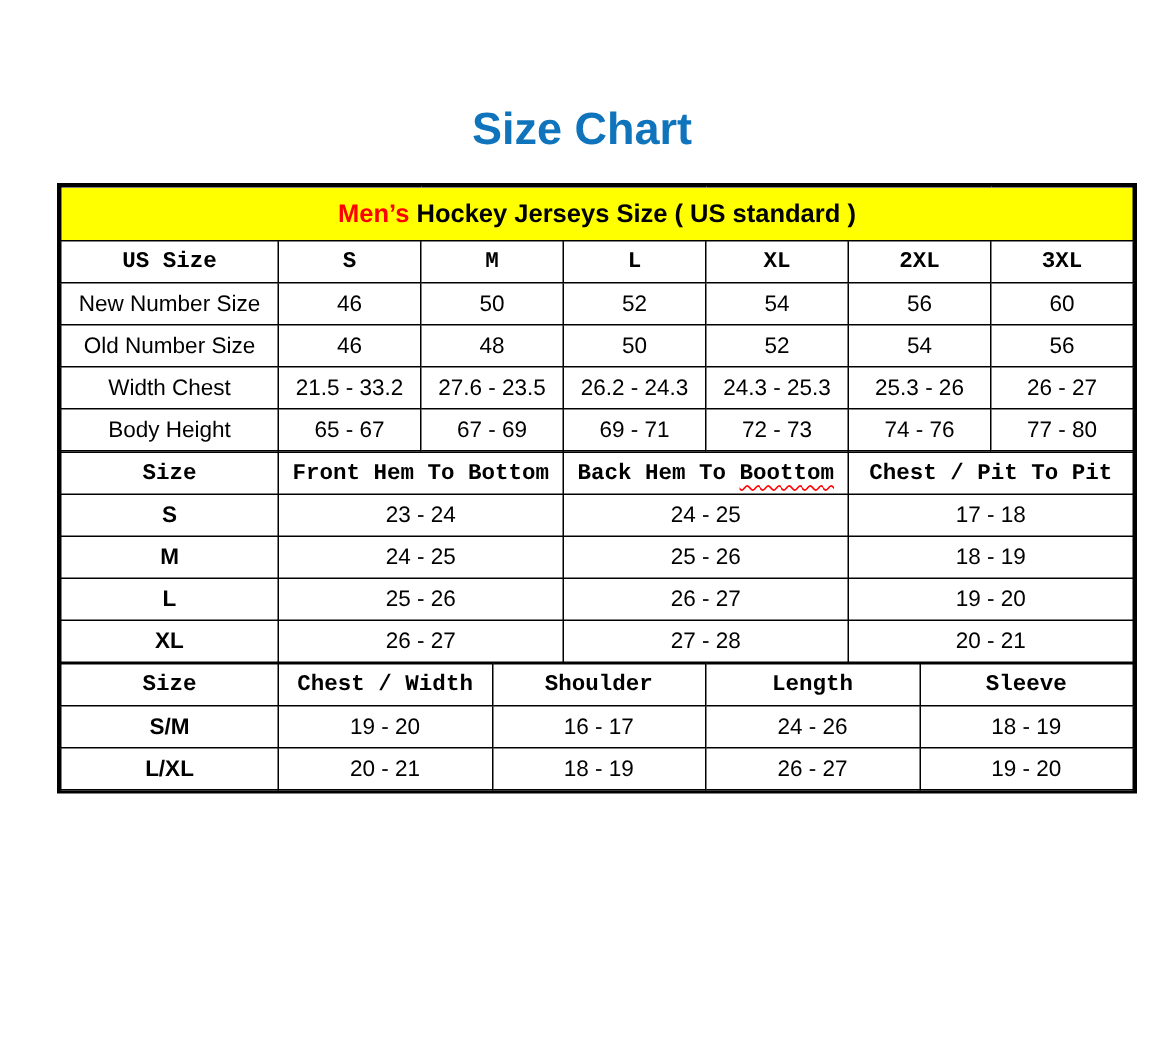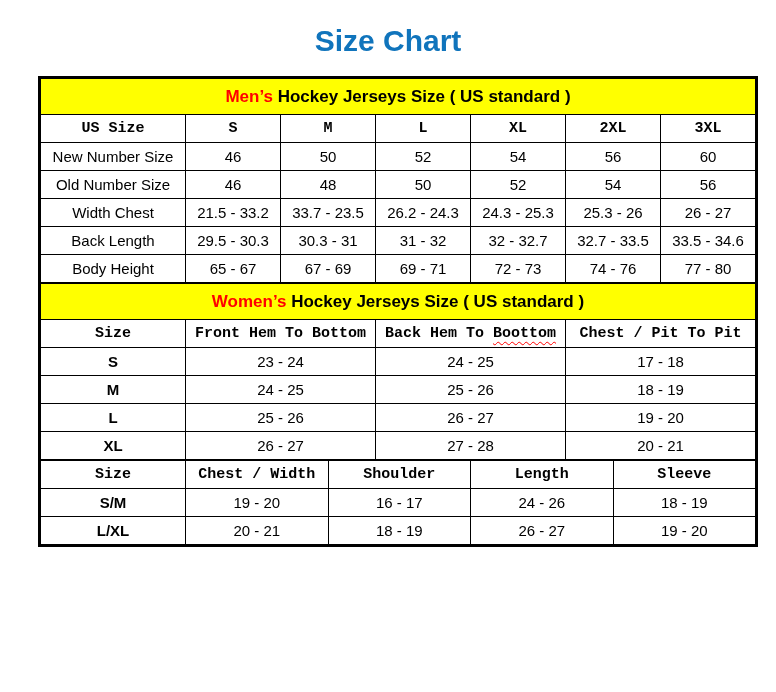--- a/index.html
+++ b/index.html
@@ -8,21 +8,21 @@
     --highlight-red:#ff0000;
     --border-black:#000000;
   }
   *{box-sizing:border-box;}
   html,body{margin:0;padding:0;}
   body{
     width:776px;height:692px;background:#ffffff;overflow:hidden;
     font-family:"Liberation Sans", sans-serif;color:#000;
   }
   .page-title{
-    margin:0;padding:24px 0 0 0;
+    margin:0;padding:70px 0 0 0;
     text-align:center;
     font-size:30px;font-weight:bold;
     color:var(--title-blue);
   }
   .chart-wrap{
     width:720px;
     margin:18px 0 0 38px;
     border:2px solid var(--border-black);
   }
   table{
@@ -99,34 +99,25 @@
           <td>46</td>
           <td>48</td>
           <td>50</td>
           <td>52</td>
           <td>54</td>
           <td>56</td>
         </tr>
         <tr>
           <td>Width Chest</td>
           <td>21.5 - 33.2</td>
-          <td>33.7 - 23.5</td>
+          <td>27.6 - 23.5</td>
           <td>26.2 - 24.3</td>
           <td>24.3 - 25.3</td>
           <td>25.3 - 26</td>
           <td>26 - 27</td>
-        </tr>
-        <tr>
-          <td>Back Length</td>
-          <td>29.5 - 30.3</td>
-          <td>30.3 - 31</td>
-          <td>31 - 32</td>
-          <td>32 - 32.7</td>
-          <td>32.7 - 33.5</td>
-          <td>33.5 - 34.6</td>
         </tr>
         <tr>
           <td>Body Height</td>
           <td>65 - 67</td>
           <td>67 - 69</td>
           <td>69 - 71</td>
           <td>72 - 73</td>
           <td>74 - 76</td>
           <td>77 - 80</td>
         </tr>
@@ -134,23 +125,20 @@
     </table>
     <table>
       <colgroup>
         <col style="width: 145px;">
         <col>
         <col>
         <col>
       </colgroup>
       <tbody>
         <tr>
-          <td colspan="4" class="band"><span class="hl">Women’s</span><span> Hockey Jerseys Size ( US standard )</span></td>
-        </tr>
-        <tr>
           <th>Size</th>
           <th>Front Hem To Bottom</th>
           <th>Back Hem To <span class="typo">Boottom</span></th>
           <th>Chest / Pit To Pit</th>
         </tr>
         <tr>
           <td class="b">S</td>
           <td>23 - 24</td>
           <td>24 - 25</td>
           <td>17 - 18</td>

